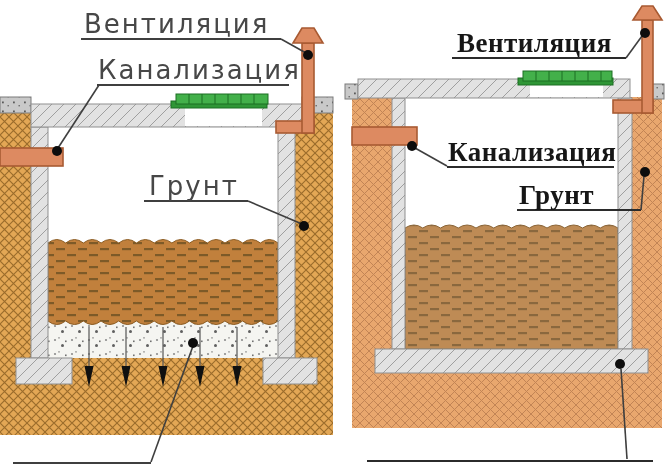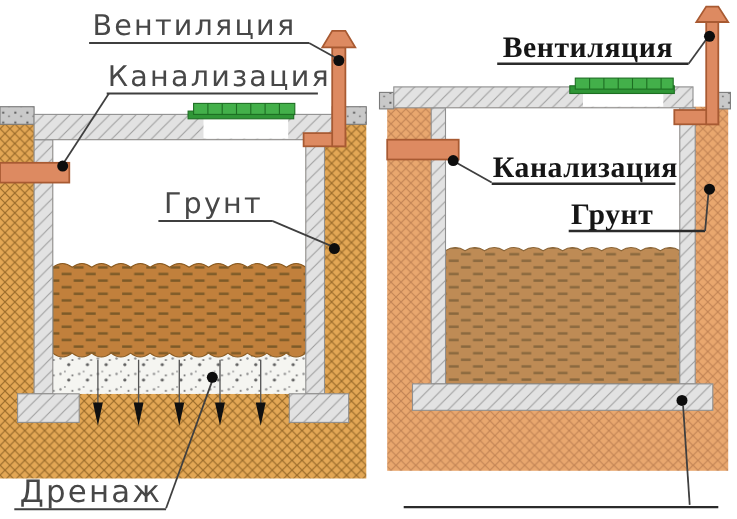--- a/index.html
+++ b/index.html
@@ -173,19 +173,18 @@
       <line x1="367" y1="461" x2="653" y2="461" class="underlineR"></line>
       <line x1="627" y1="459" x2="621" y2="369" class="leader"></line>
       <circle cx="620" cy="364" r="5" class="dot"></circle>
     </g>
   </g>
 </svg>
 
 <div class="lbl lbl-draft" style="left:84px;top:11px;">Вентиляция</div>
 <div class="lbl lbl-draft" style="left:98px;top:57px;">Канализация</div>
 <div class="lbl lbl-draft" style="left:149px;top:173px;">Грунт</div>
-<div class="lbl lbl-draft" style="left:18px;top:433px;font-size:28px;">Дренаж</div>
 
 <div class="lbl lbl-serif" style="left:457px;top:30px;">Вентиляция</div>
 <div class="lbl lbl-serif" style="left:448px;top:139px;">Канализация</div>
 <div class="lbl lbl-serif" style="left:519px;top:182px;">Грунт</div>
 
 </div>
 
 </body></html>

